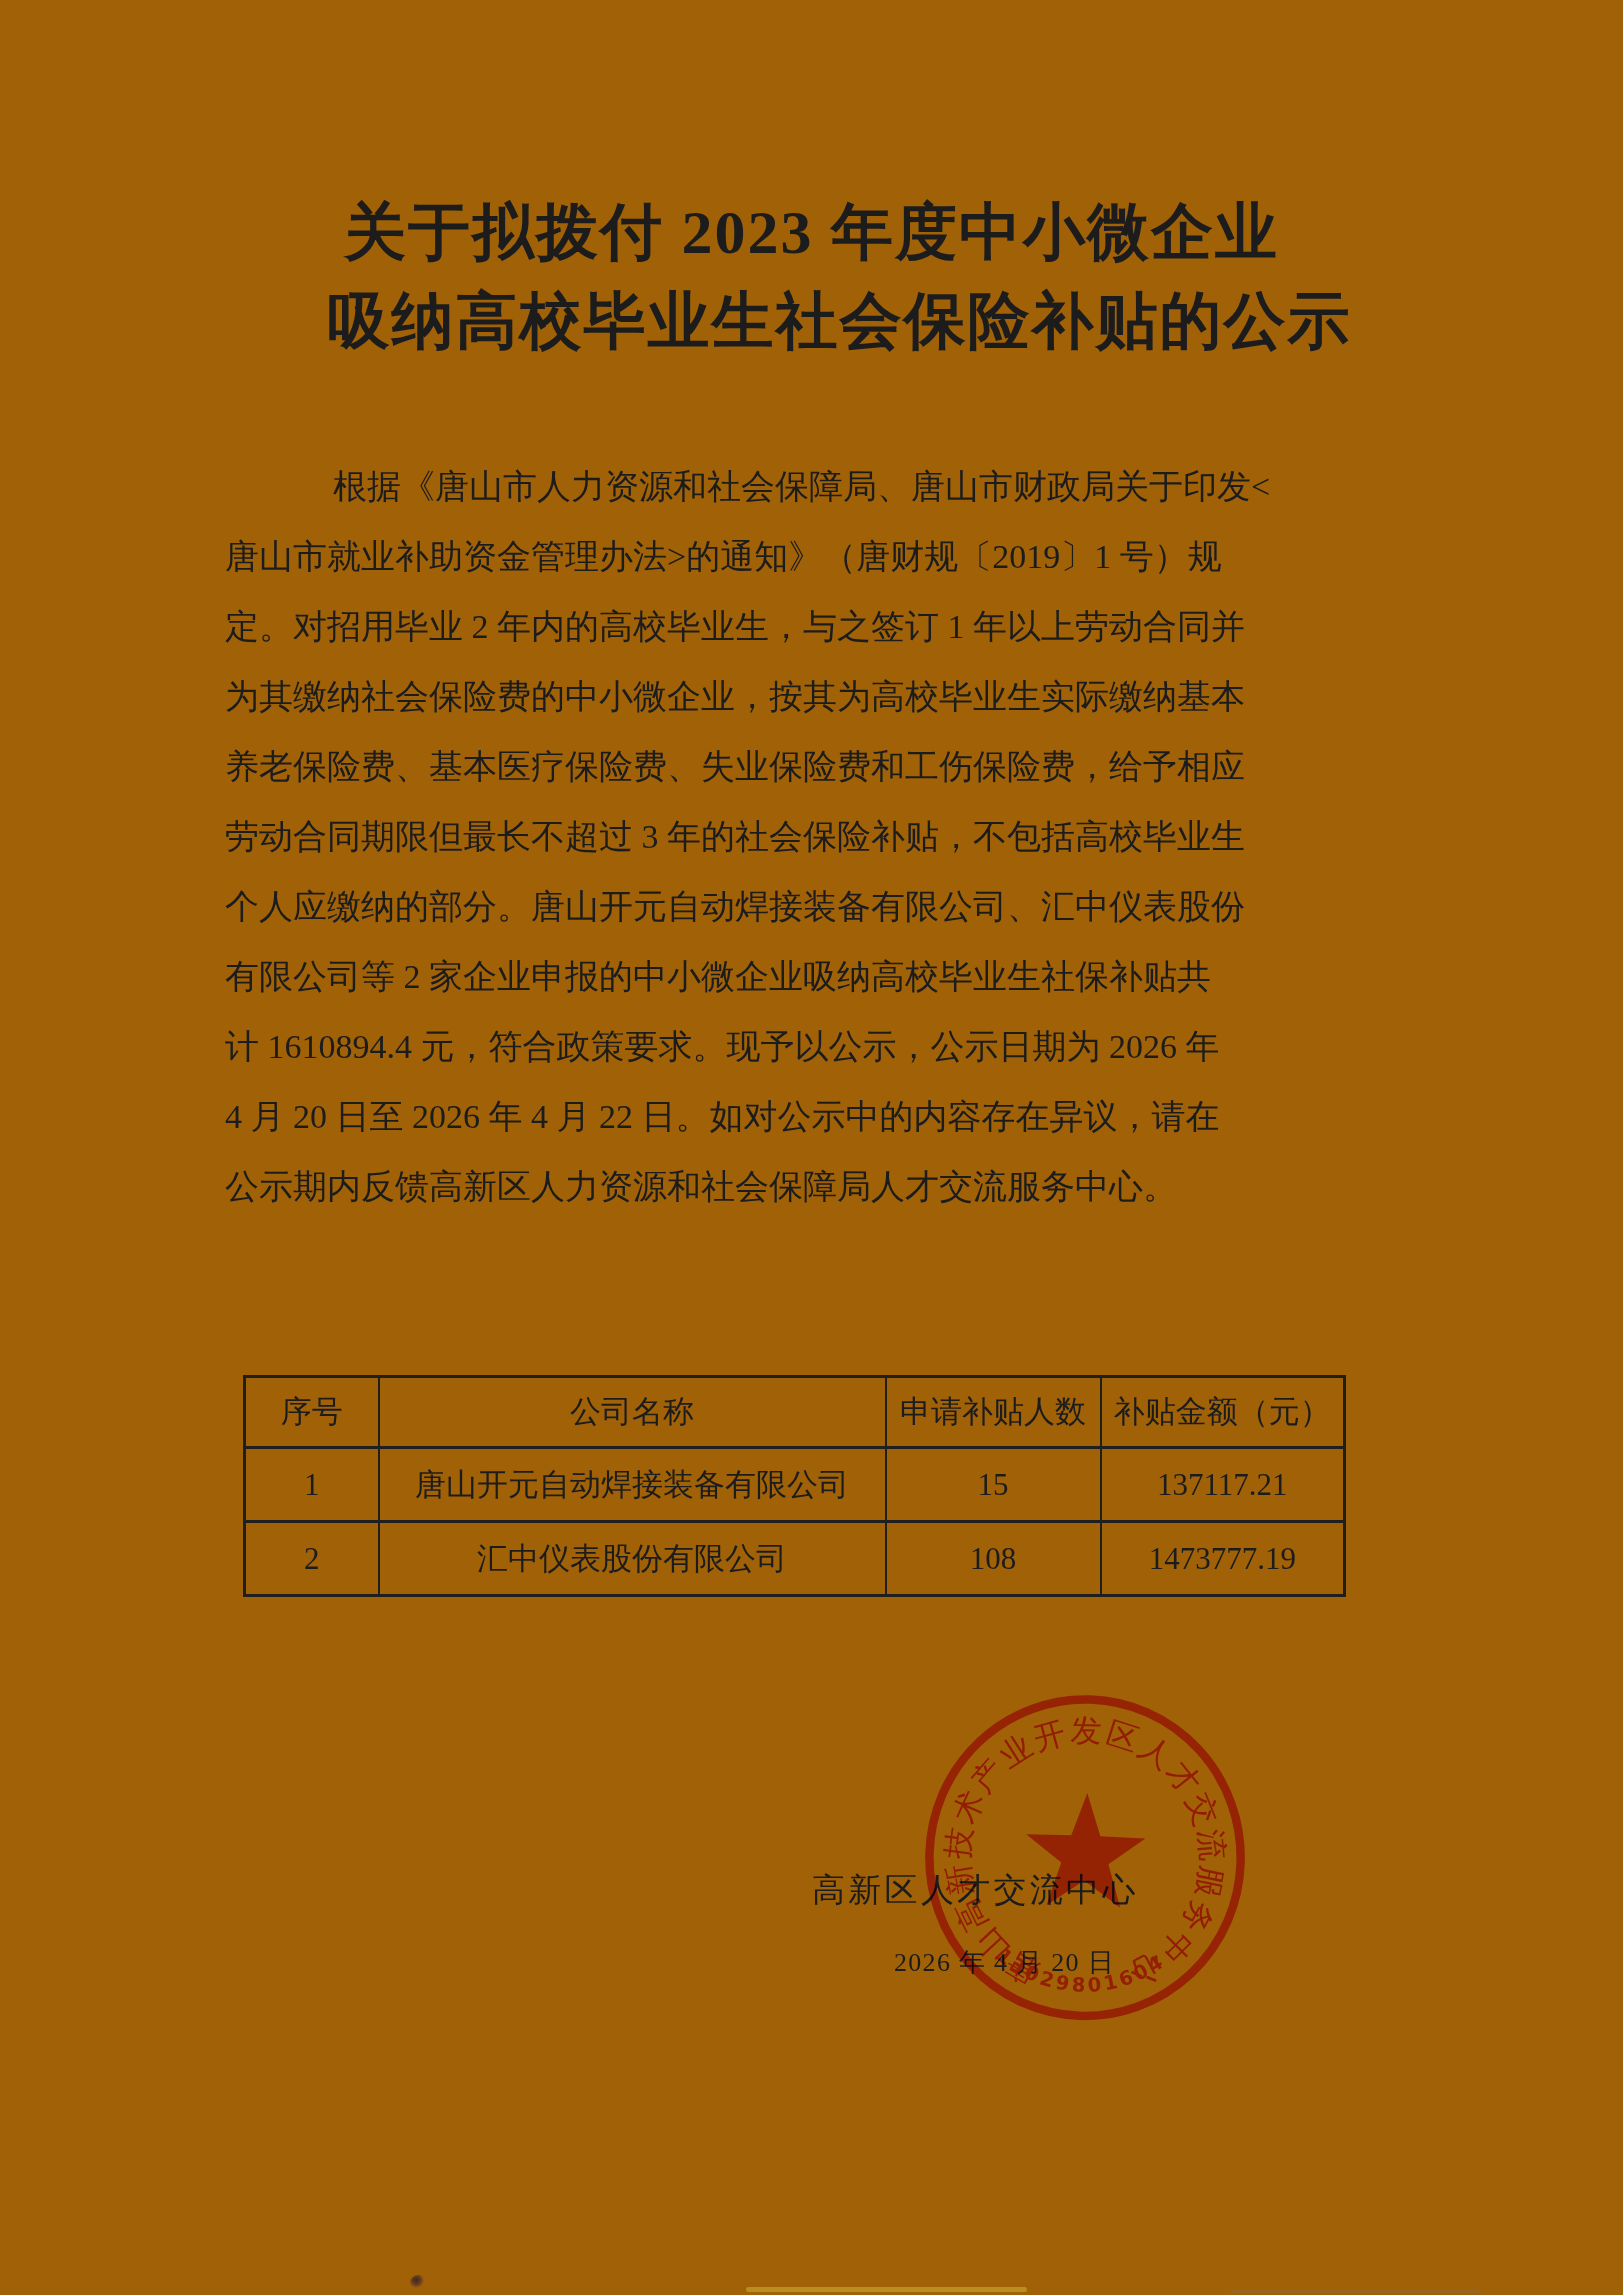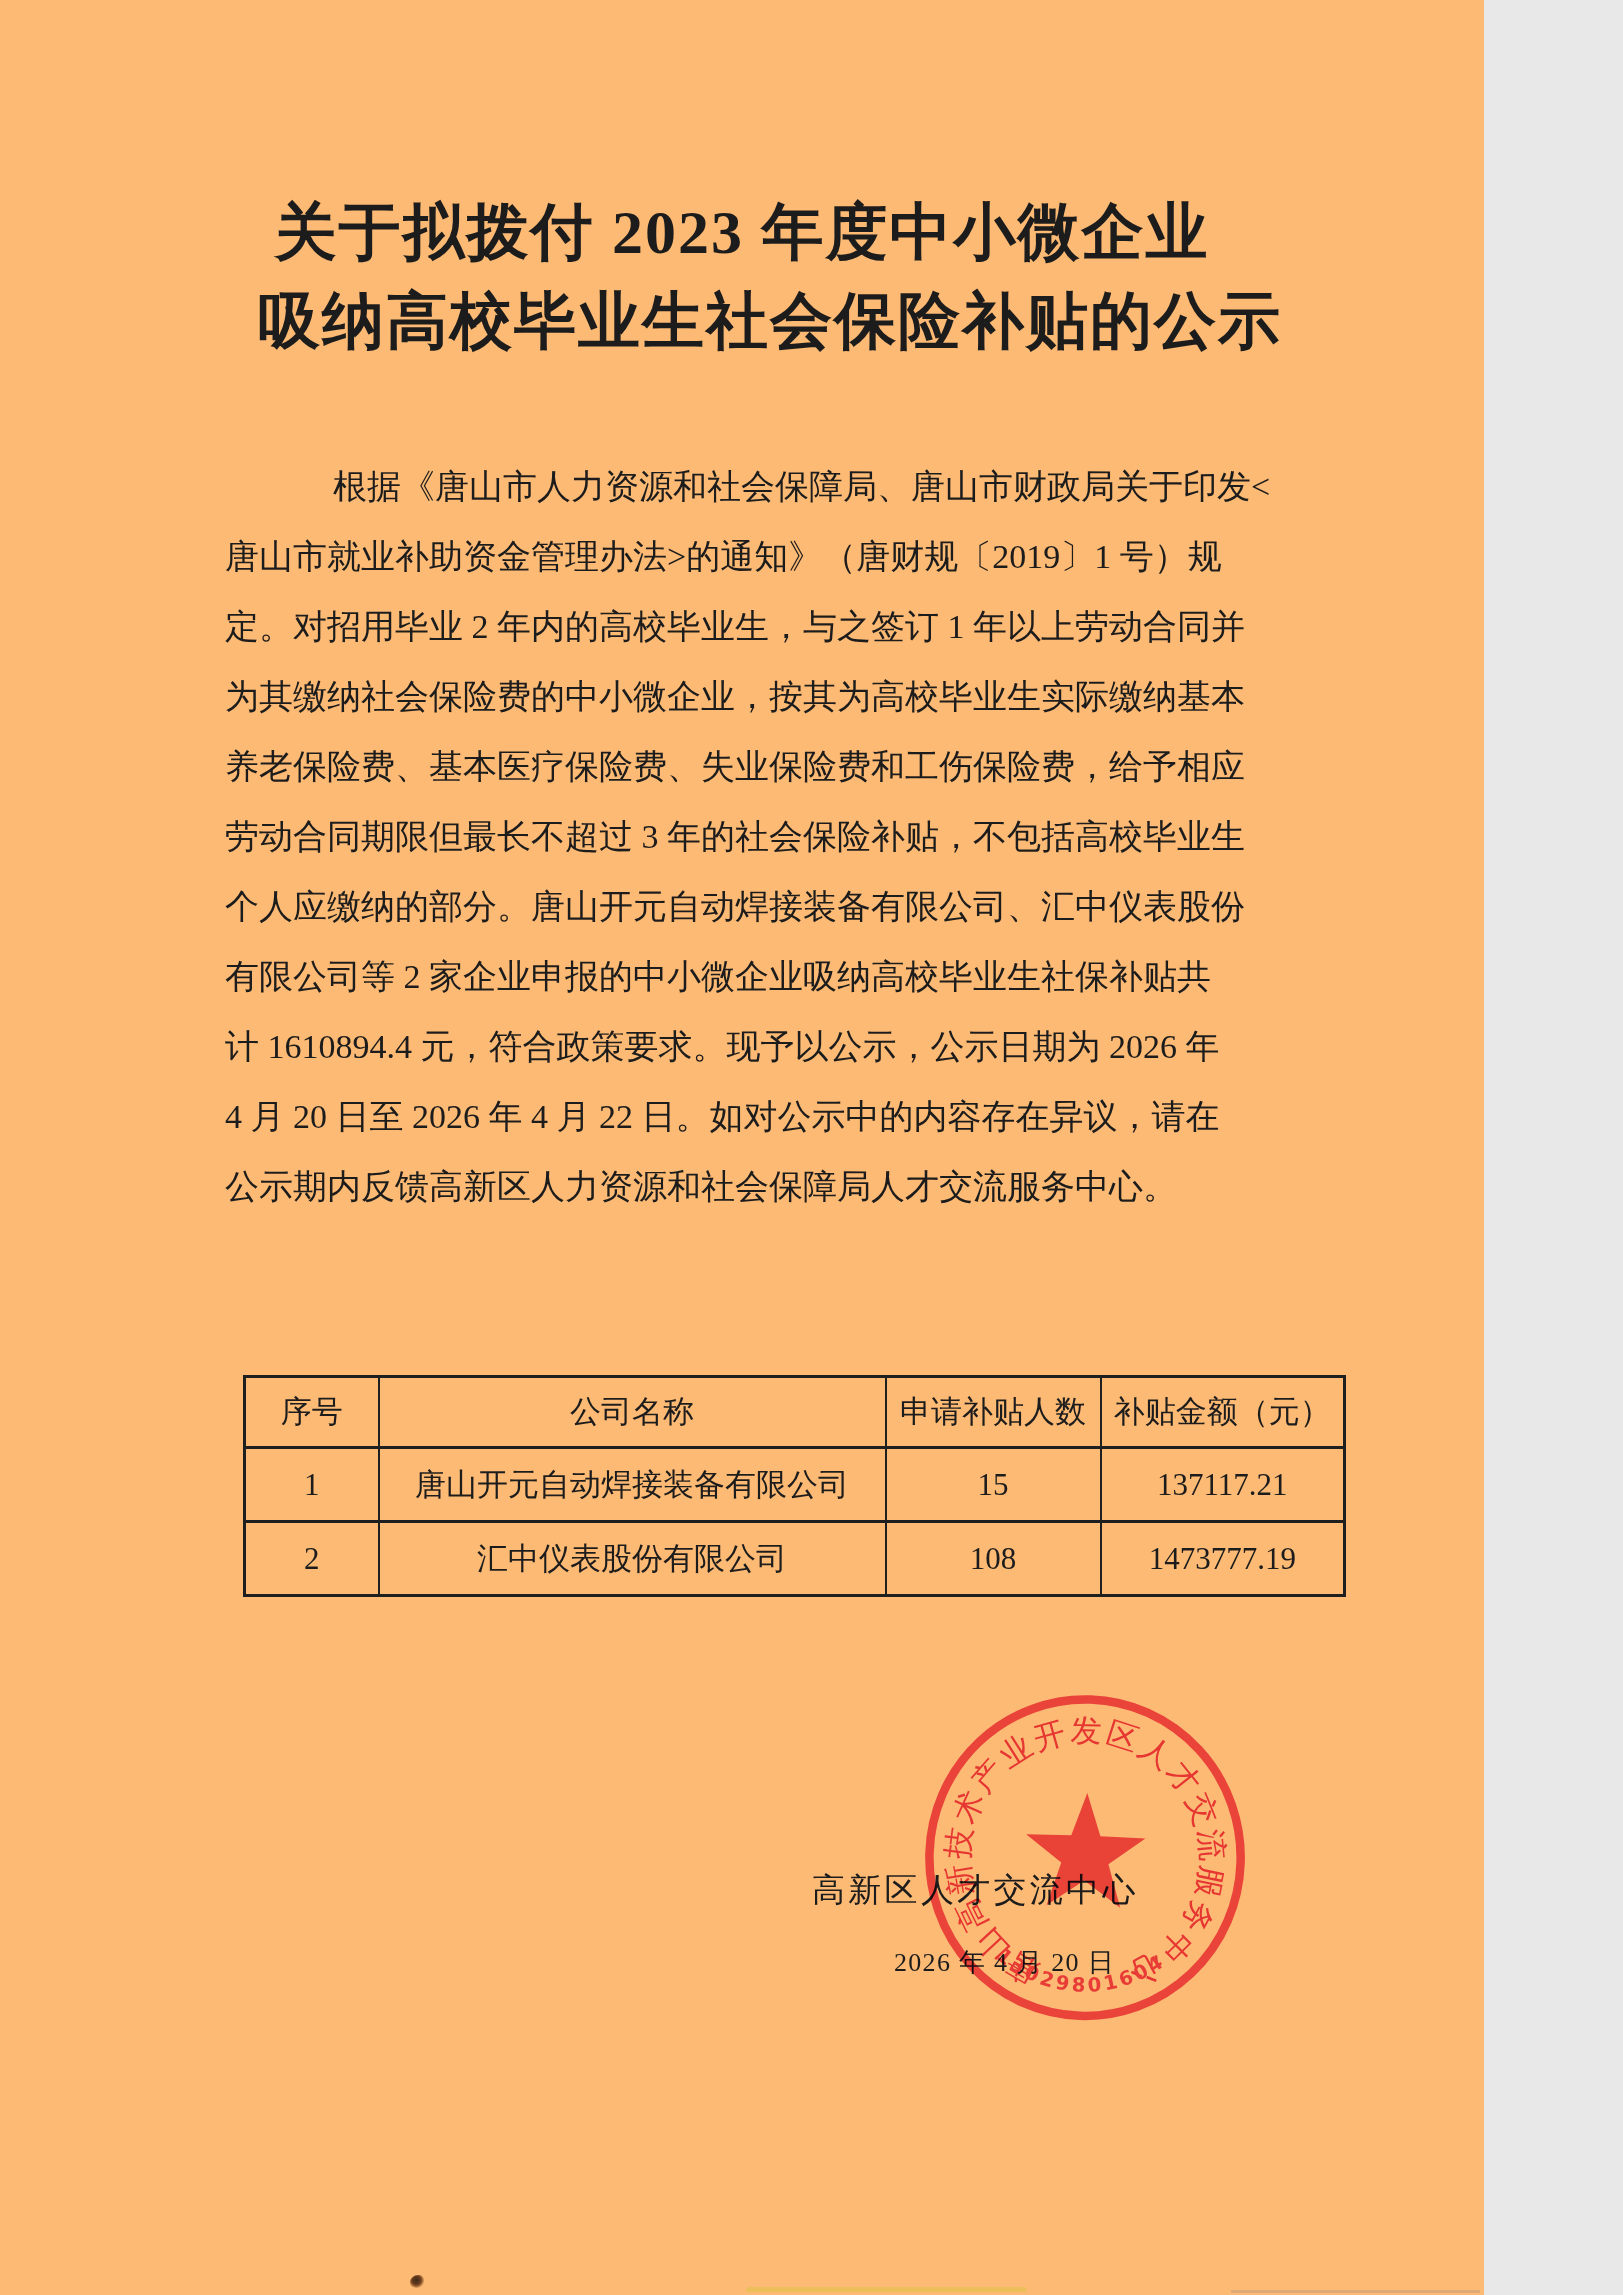--- a/index.html
+++ b/index.html
@@ -2,23 +2,23 @@
 <html style="font-size:10.5px"><head>
 <meta charset="utf-8">
 <style>
   html, body {
     margin: 0;
     padding: 0;
     background: #e8e8e8;
   }
   .page {
     position: relative;
-    width: 1484px;
+    width: 1623px;
     height: 2295px;
-    background: #fdba74;
+    background: #a16207;
     overflow: hidden;
     color: #1c1c1c;
     font-family: "Liberation Serif", "DejaVu Serif", serif;
   }
   .title-line {
     position: absolute;
     left: 0;
     width: 100%;
     text-align: center;
     font-size: 62px;

